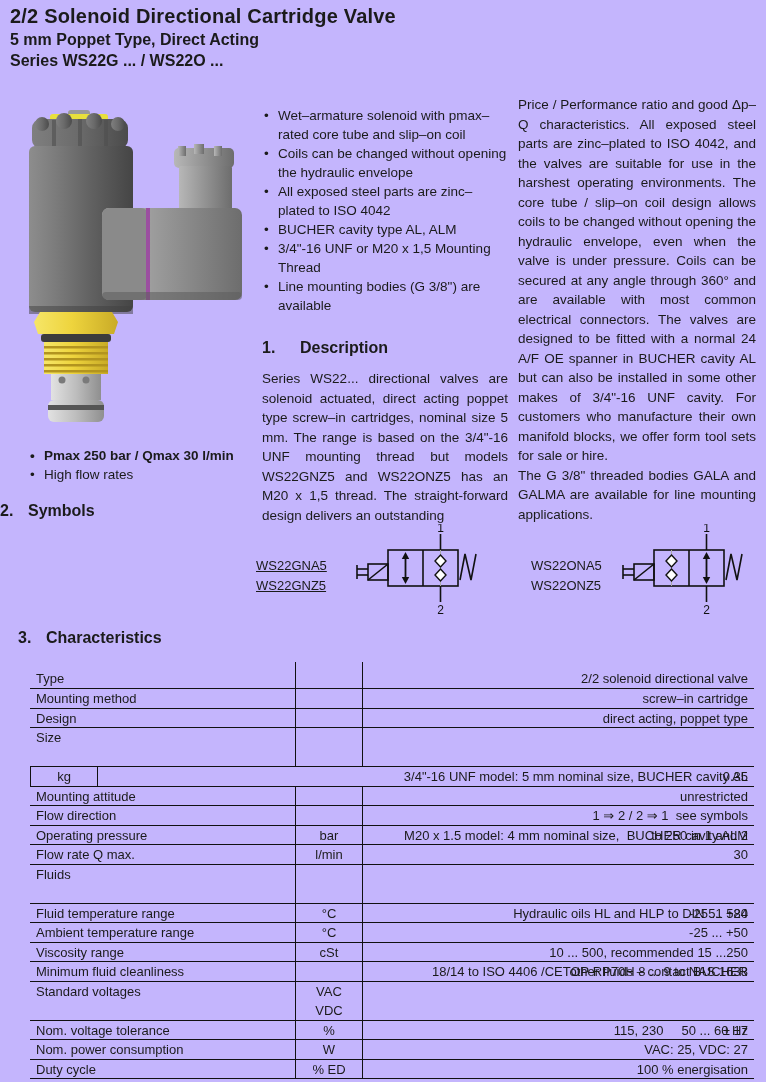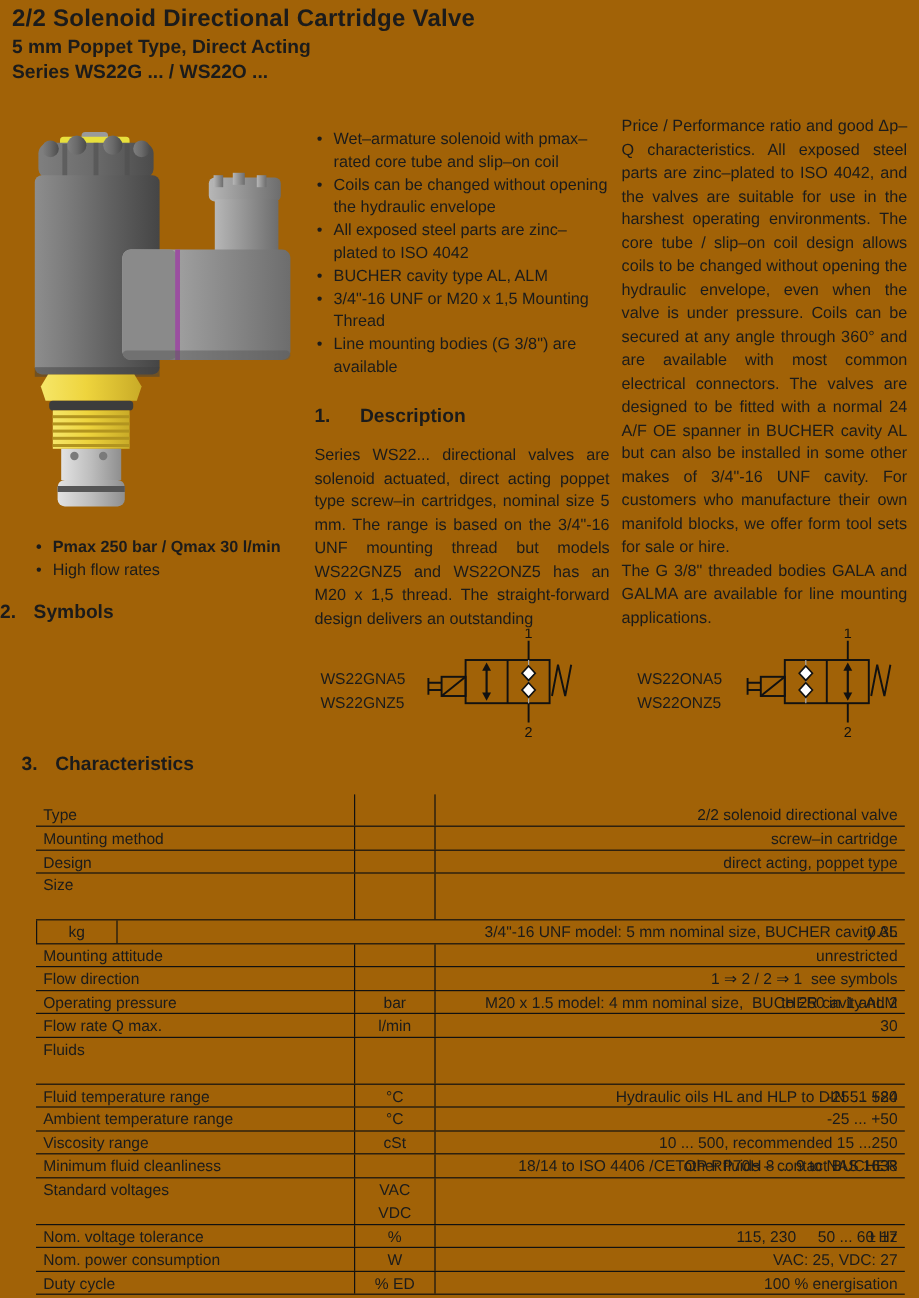--- a/index.html
+++ b/index.html
@@ -1,17 +1,17 @@
 <!DOCTYPE html>
 <html><head>
 <meta charset="utf-8">
 <style>
   html,body{margin:0;padding:0;background:#ffffff;}
   .page{
-    position:relative;width:766px;height:1082px;background:#a16207;overflow:hidden;
+    position:relative;width:766px;height:1082px;background:#c4b5fd;overflow:hidden;
     font-family:"Liberation Sans", sans-serif;color:#1b1b1b;
   }
   
   .hdr{position:absolute;left:10px;top:4px;}
   .hdr .t1{font-size:20px;font-weight:bold;line-height:25px;letter-spacing:.2px;}
   .hdr .t2{font-size:16px;font-weight:bold;line-height:21px;}
   
   .col-photo{position:absolute;left:28px;top:110px;width:218px;}
   .highlights{position:absolute;left:28px;top:446px;width:230px;font-size:13.5px;line-height:19px;}
   .col2{position:absolute;left:262px;top:106px;width:246px;}
@@ -24,21 +24,21 @@
   .para{font-size:13.5px;line-height:19.5px;text-align:justify;}
   .sec-h{font-size:16px;font-weight:bold;}
   .sec-h .num{display:inline-block;width:28px;}
   .desc-h{margin:24px 0 12px 0;}
   .desc-h .num{width:38px;}
   
   .sym-h{position:absolute;left:0;top:502px;}
   .char-h{position:absolute;left:18px;top:629px;}
   
   .sym-labels{position:absolute;font-size:13px;line-height:20px;}
-  .sym-labels.left{left:267px;top:556px;}
+  .sym-labels.left{left:256px;top:556px;text-decoration:underline;}
   .sym-labels.right{left:531px;top:556px;}
   .sym-svg{position:absolute;top:524px;}
   .sym-svg.left{left:350px;}
   .sym-svg.right{left:616px;}
   
   .tbl{position:absolute;left:30px;top:662px;width:724px;font-size:13px;}
   .trow{display:flex;box-sizing:border-box;border-bottom:1.5px solid #111;}
   .trow.first{height:27px;}
   .trow.single{height:19.5px;}
   .trow.double{height:39px;}

